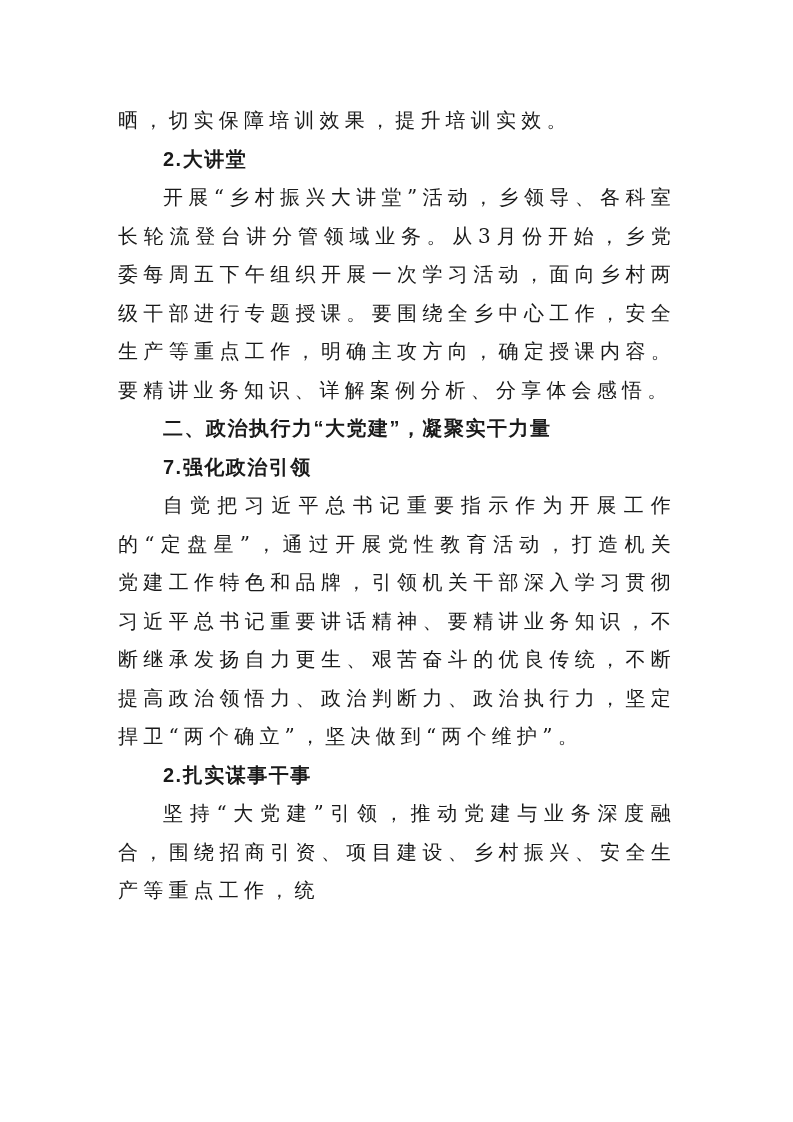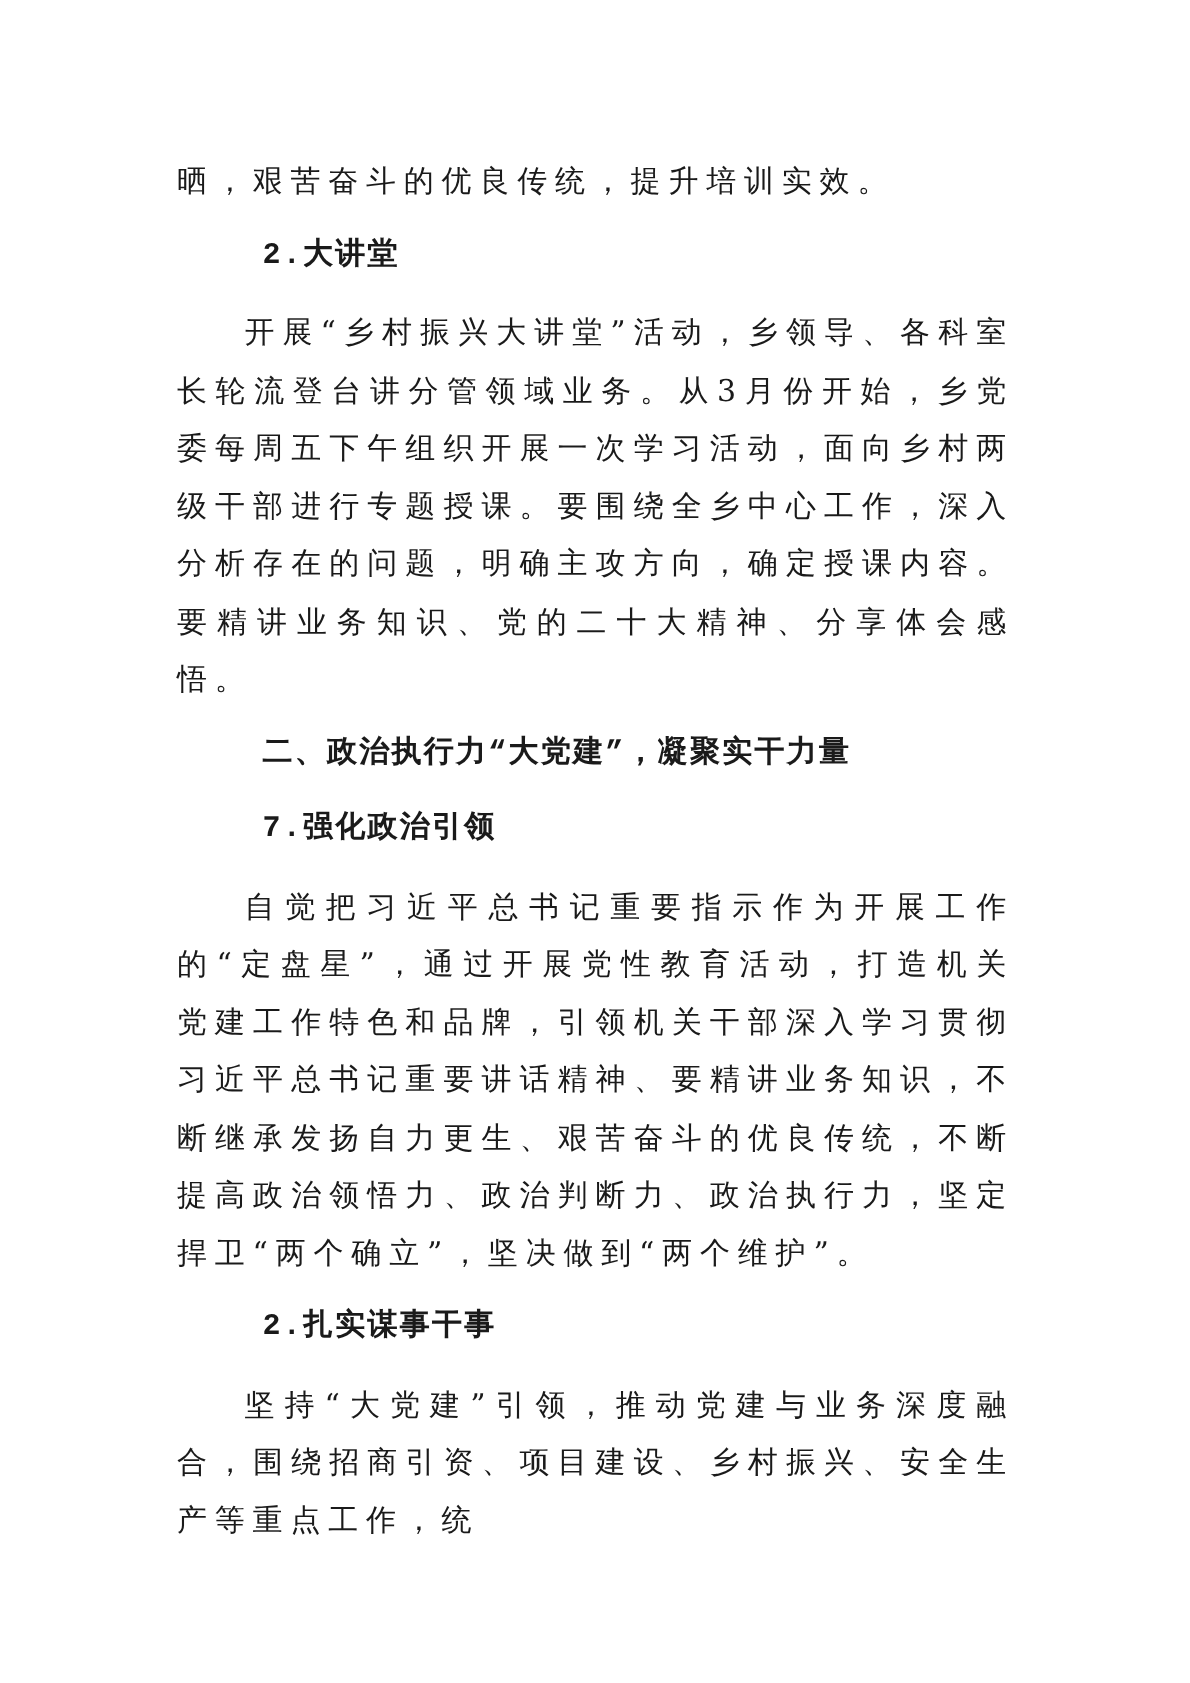--- a/index.html
+++ b/index.html
@@ -9,27 +9,27 @@
     left: 118px;
     top: 101px;
     width: 558px;
     font-family: "DejaVu Serif", "Liberation Serif", serif;
     font-size: 20px;
     line-height: 38.5px;
     color: #1a1a1a;
   }
   .p { margin: 0; text-align: justify; text-align-last: left; letter-spacing: 5.2px; }
   .p.indent { text-indent: 45px; }
-  .h { margin: 12px; font-weight: bold; padding-left: 45px; letter-spacing: 1.5px; font-family: Liberation Mono, monospace; }
+  .h { margin: 0; font-weight: bold; padding-left: 45px; letter-spacing: 1.5px; font-family: Liberation Sans, sans-serif; }
 </style>
 </head>
 <body>
 
 <div class="page">
-  <p class="p">晒，艰苦奋斗的优良传统，提升培训实效。</p>
+  <p class="p">晒，切实保障培训效果，提升培训实效。</p>
   <p class="h">2.大讲堂</p>
-  <p class="p indent">开展“乡村振兴大讲堂”活动，乡领导、各科室长轮流登台讲分管领域业务。从3月份开始，乡党委每周五下午组织开展一次学习活动，面向乡村两级干部进行专题授课。要围绕全乡中心工作，深入分析存在的问题，明确主攻方向，确定授课内容。要精讲业务知识、党的二十大精神、分享体会感悟。</p>
+  <p class="p indent">开展“乡村振兴大讲堂”活动，乡领导、各科室长轮流登台讲分管领域业务。从3月份开始，乡党委每周五下午组织开展一次学习活动，面向乡村两级干部进行专题授课。要围绕全乡中心工作，安全生产等重点工作，明确主攻方向，确定授课内容。要精讲业务知识、详解案例分析、分享体会感悟。</p>
   <p class="h">二、政治执行力“大党建”，凝聚实干力量</p>
   <p class="h">7.强化政治引领</p>
   <p class="p indent">自觉把习近平总书记重要指示作为开展工作的“定盘星”，通过开展党性教育活动，打造机关党建工作特色和品牌，引领机关干部深入学习贯彻习近平总书记重要讲话精神、要精讲业务知识，不断继承发扬自力更生、艰苦奋斗的优良传统，不断提高政治领悟力、政治判断力、政治执行力，坚定捍卫“两个确立”，坚决做到“两个维护”。</p>
   <p class="h">2.扎实谋事干事</p>
   <p class="p indent">坚持“大党建”引领，推动党建与业务深度融合，围绕招商引资、项目建设、乡村振兴、安全生产等重点工作，统</p>
 </div>
 
 </body></html>

